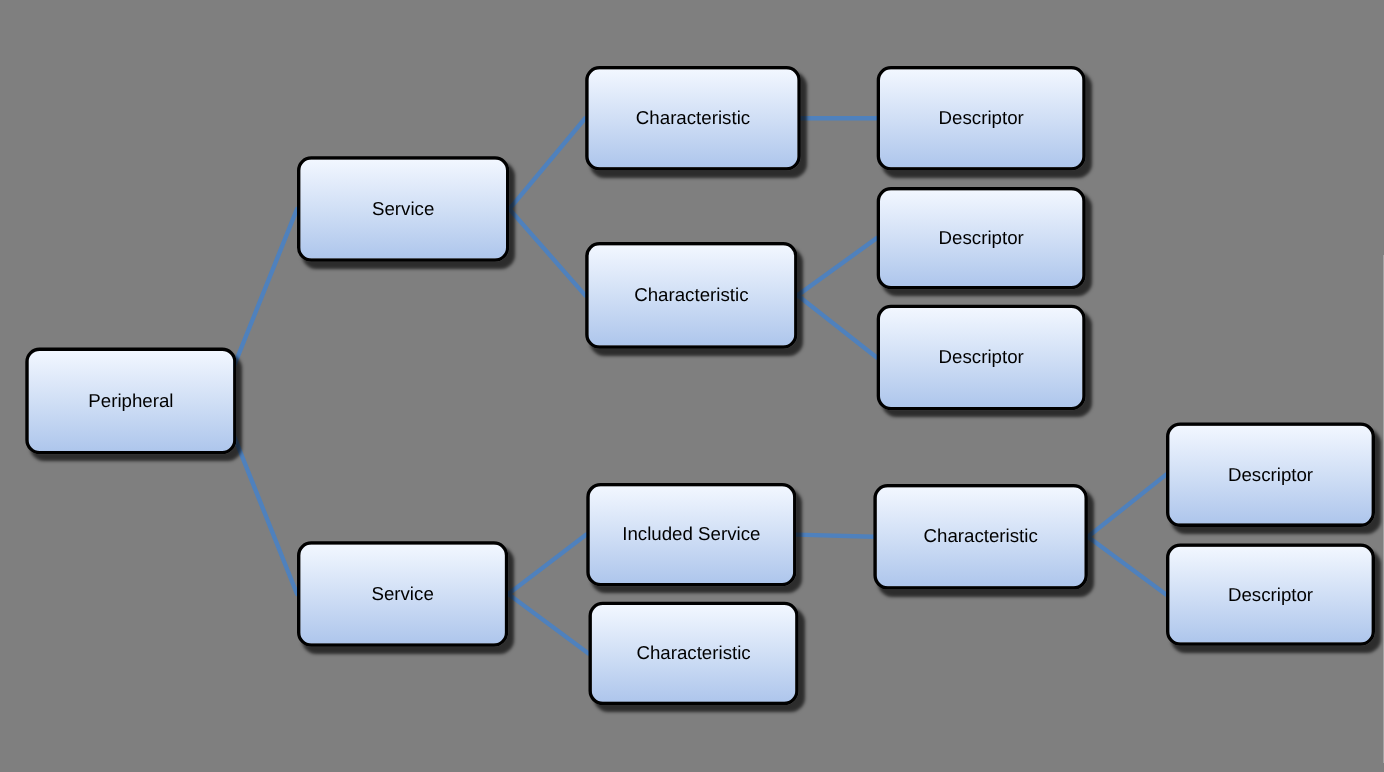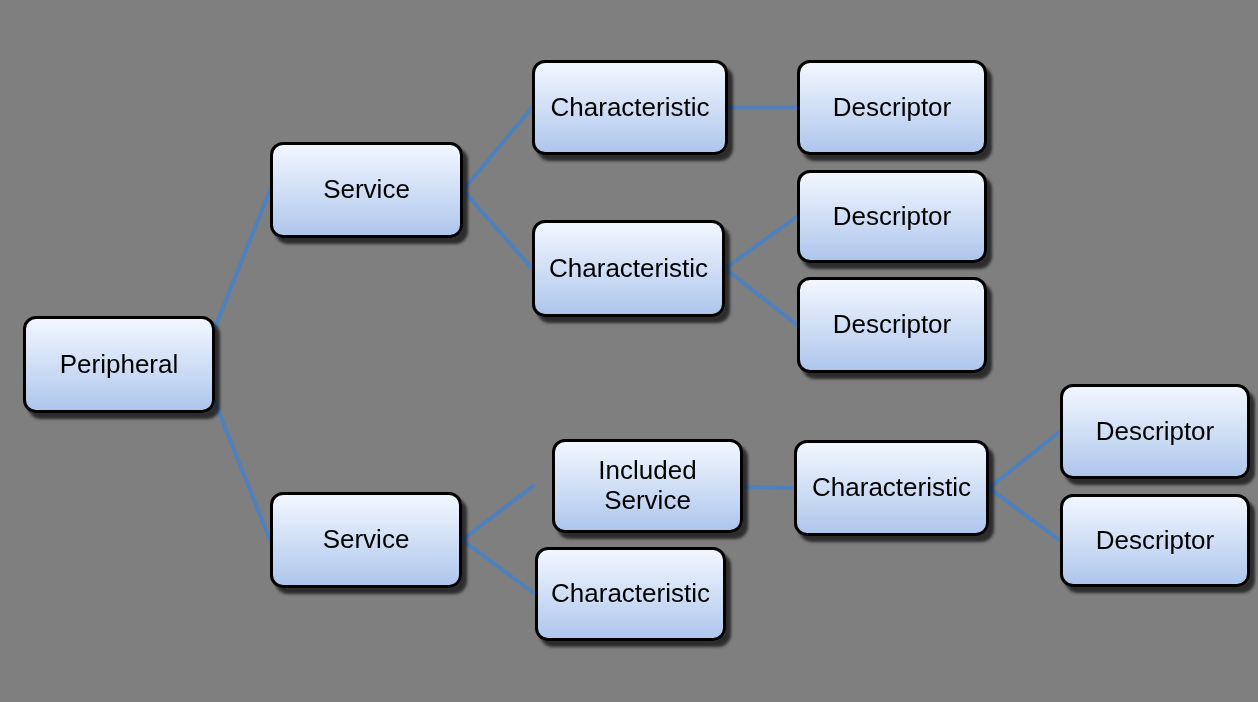--- a/index.html
+++ b/index.html
@@ -33,21 +33,21 @@
       var(--fill-mid, #cfdef5) 52%,
       var(--fill-bottom, #aec6ec) 100%);
     box-shadow: 5px 6px 3px rgba(0,0,0,0.65);
     display: flex;
     align-items: center;
     justify-content: center;
     text-align: center;
   }
   .node-label {
     color: var(--text, #000);
-    font-size: 26px;
+    font-size: 17px;
     line-height: 1.15;
     padding: 0 6px;
   }
 </style>
 </head>
 <body>
 
 <div id="stage">
     <svg id="edge-layer" width="1258" height="702">
       <line x1="200" y1="364.5" x2="270" y2="190" stroke="#4f81bd" stroke-width="4" stroke-linecap="round"></line>
@@ -80,21 +80,21 @@
     </div>
     <div class="node" style="left: 797px; top: 170px; width: 190px; height: 93px;">
       <span class="node-label">Descriptor</span>
     </div>
     <div class="node" style="left: 797px; top: 277px; width: 190px; height: 96px;">
       <span class="node-label">Descriptor</span>
     </div>
     <div class="node" style="left: 270px; top: 492px; width: 192px; height: 96px;">
       <span class="node-label">Service</span>
     </div>
-    <div class="node" style="left: 552px; top: 439px; width: 191px; height: 94px;">
+    <div class="node" style="left: 533px; top: 439px; width: 191px; height: 94px;">
       <span class="node-label">Included Service</span>
     </div>
     <div class="node" style="left: 535px; top: 547px; width: 191px; height: 94px;">
       <span class="node-label">Characteristic</span>
     </div>
     <div class="node" style="left: 794px; top: 440px; width: 195px; height: 96px;">
       <span class="node-label">Characteristic</span>
     </div>
     <div class="node" style="left: 1060px; top: 384px; width: 190px; height: 95px;">
       <span class="node-label">Descriptor</span>

